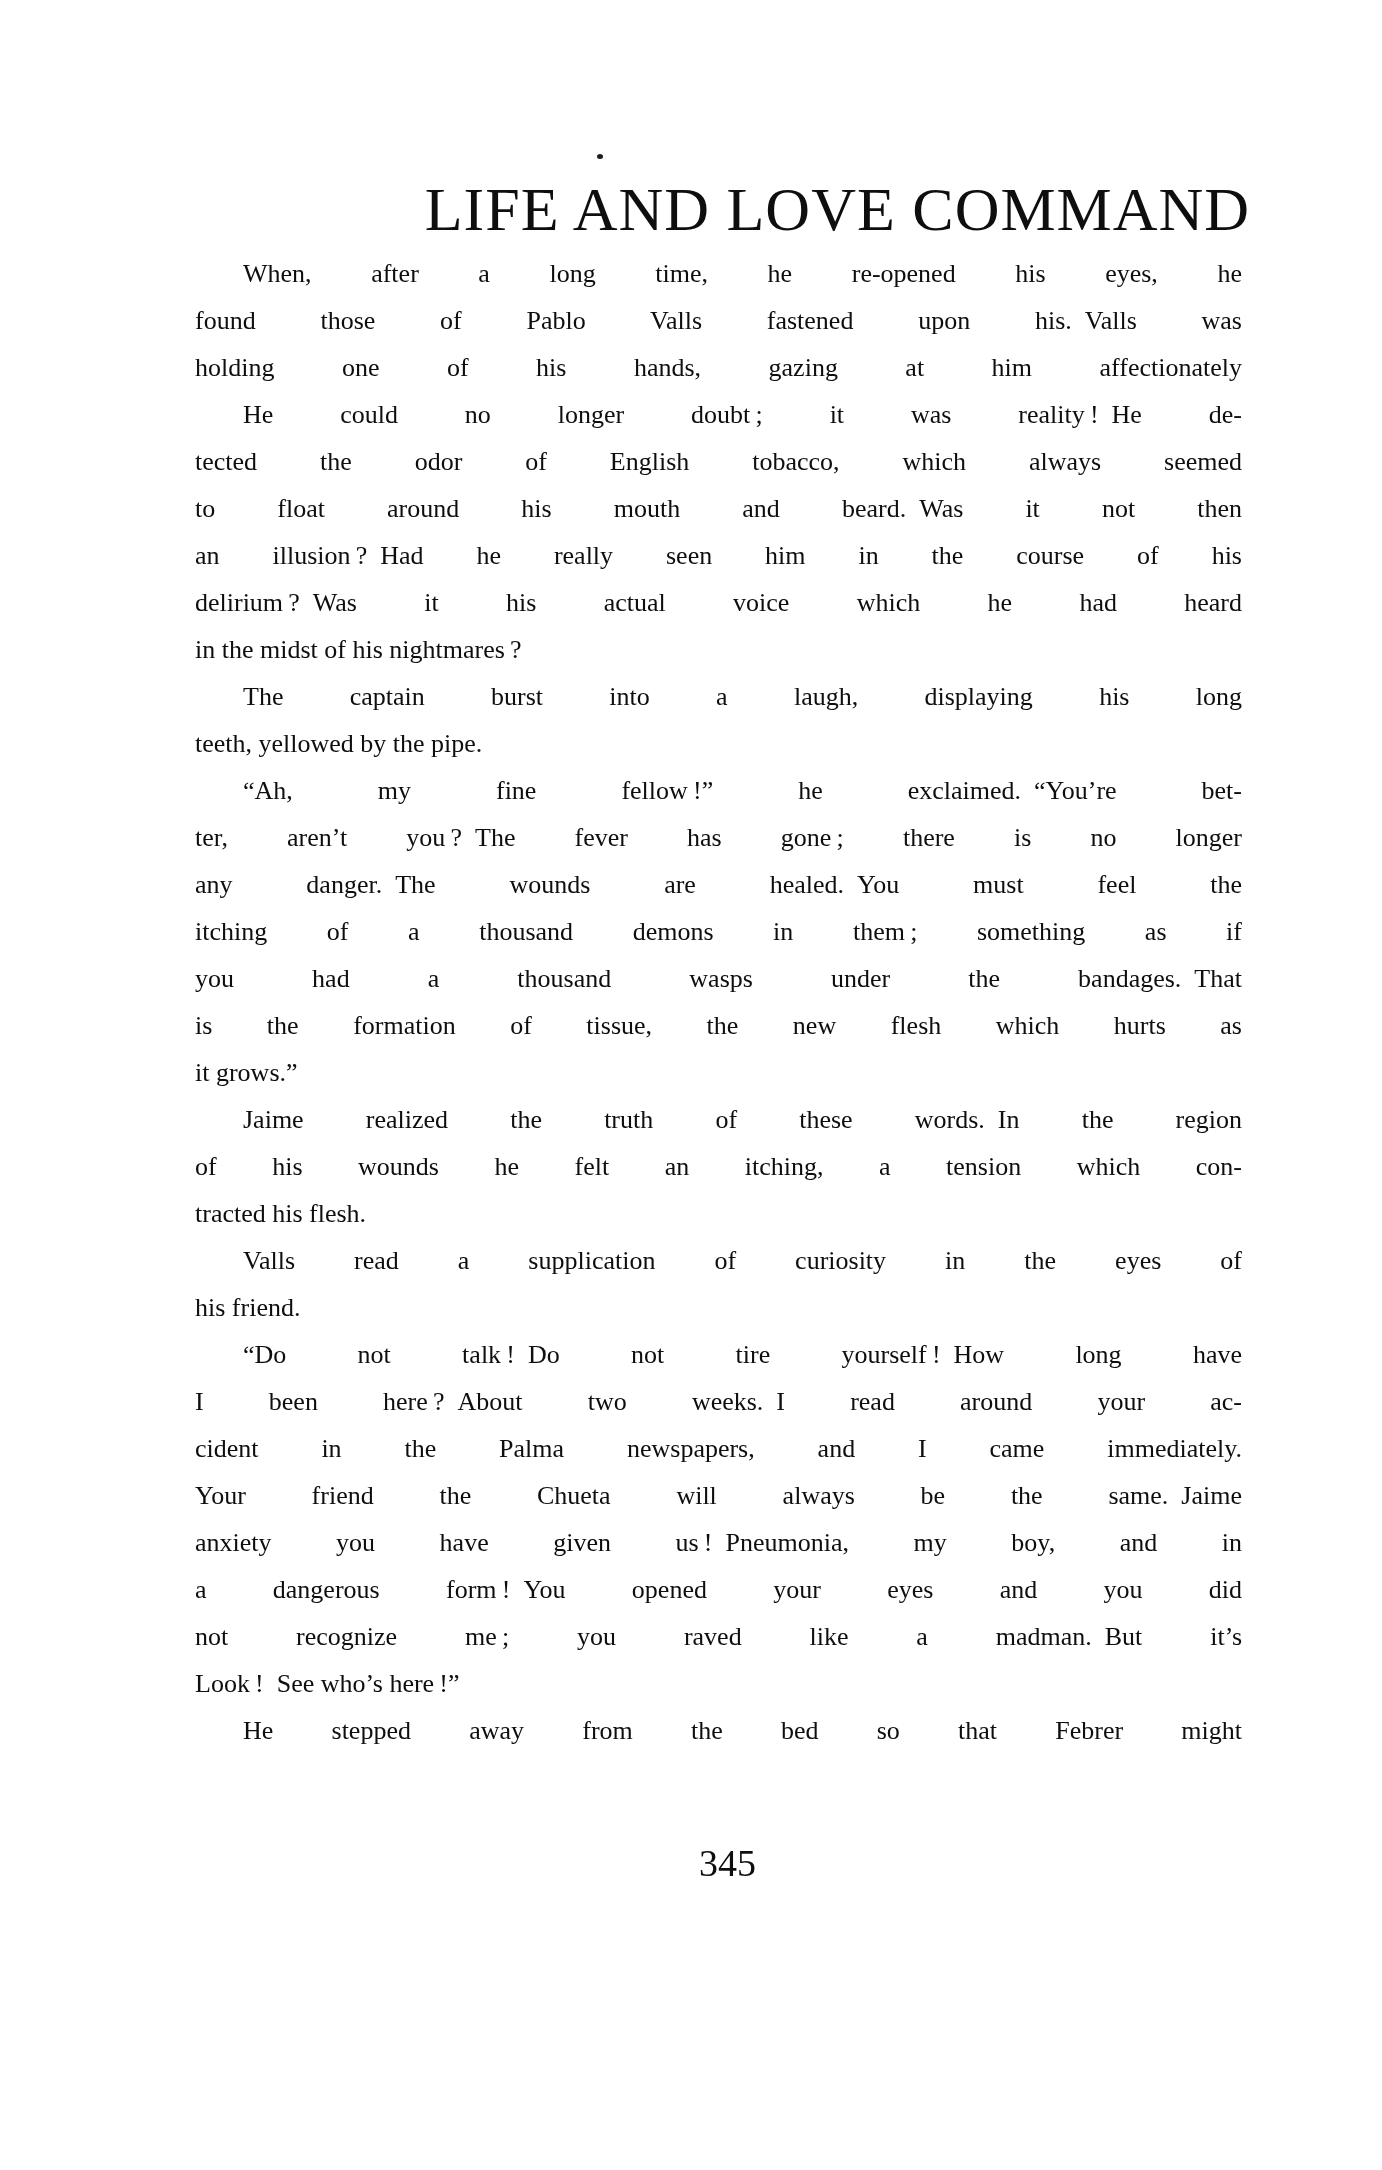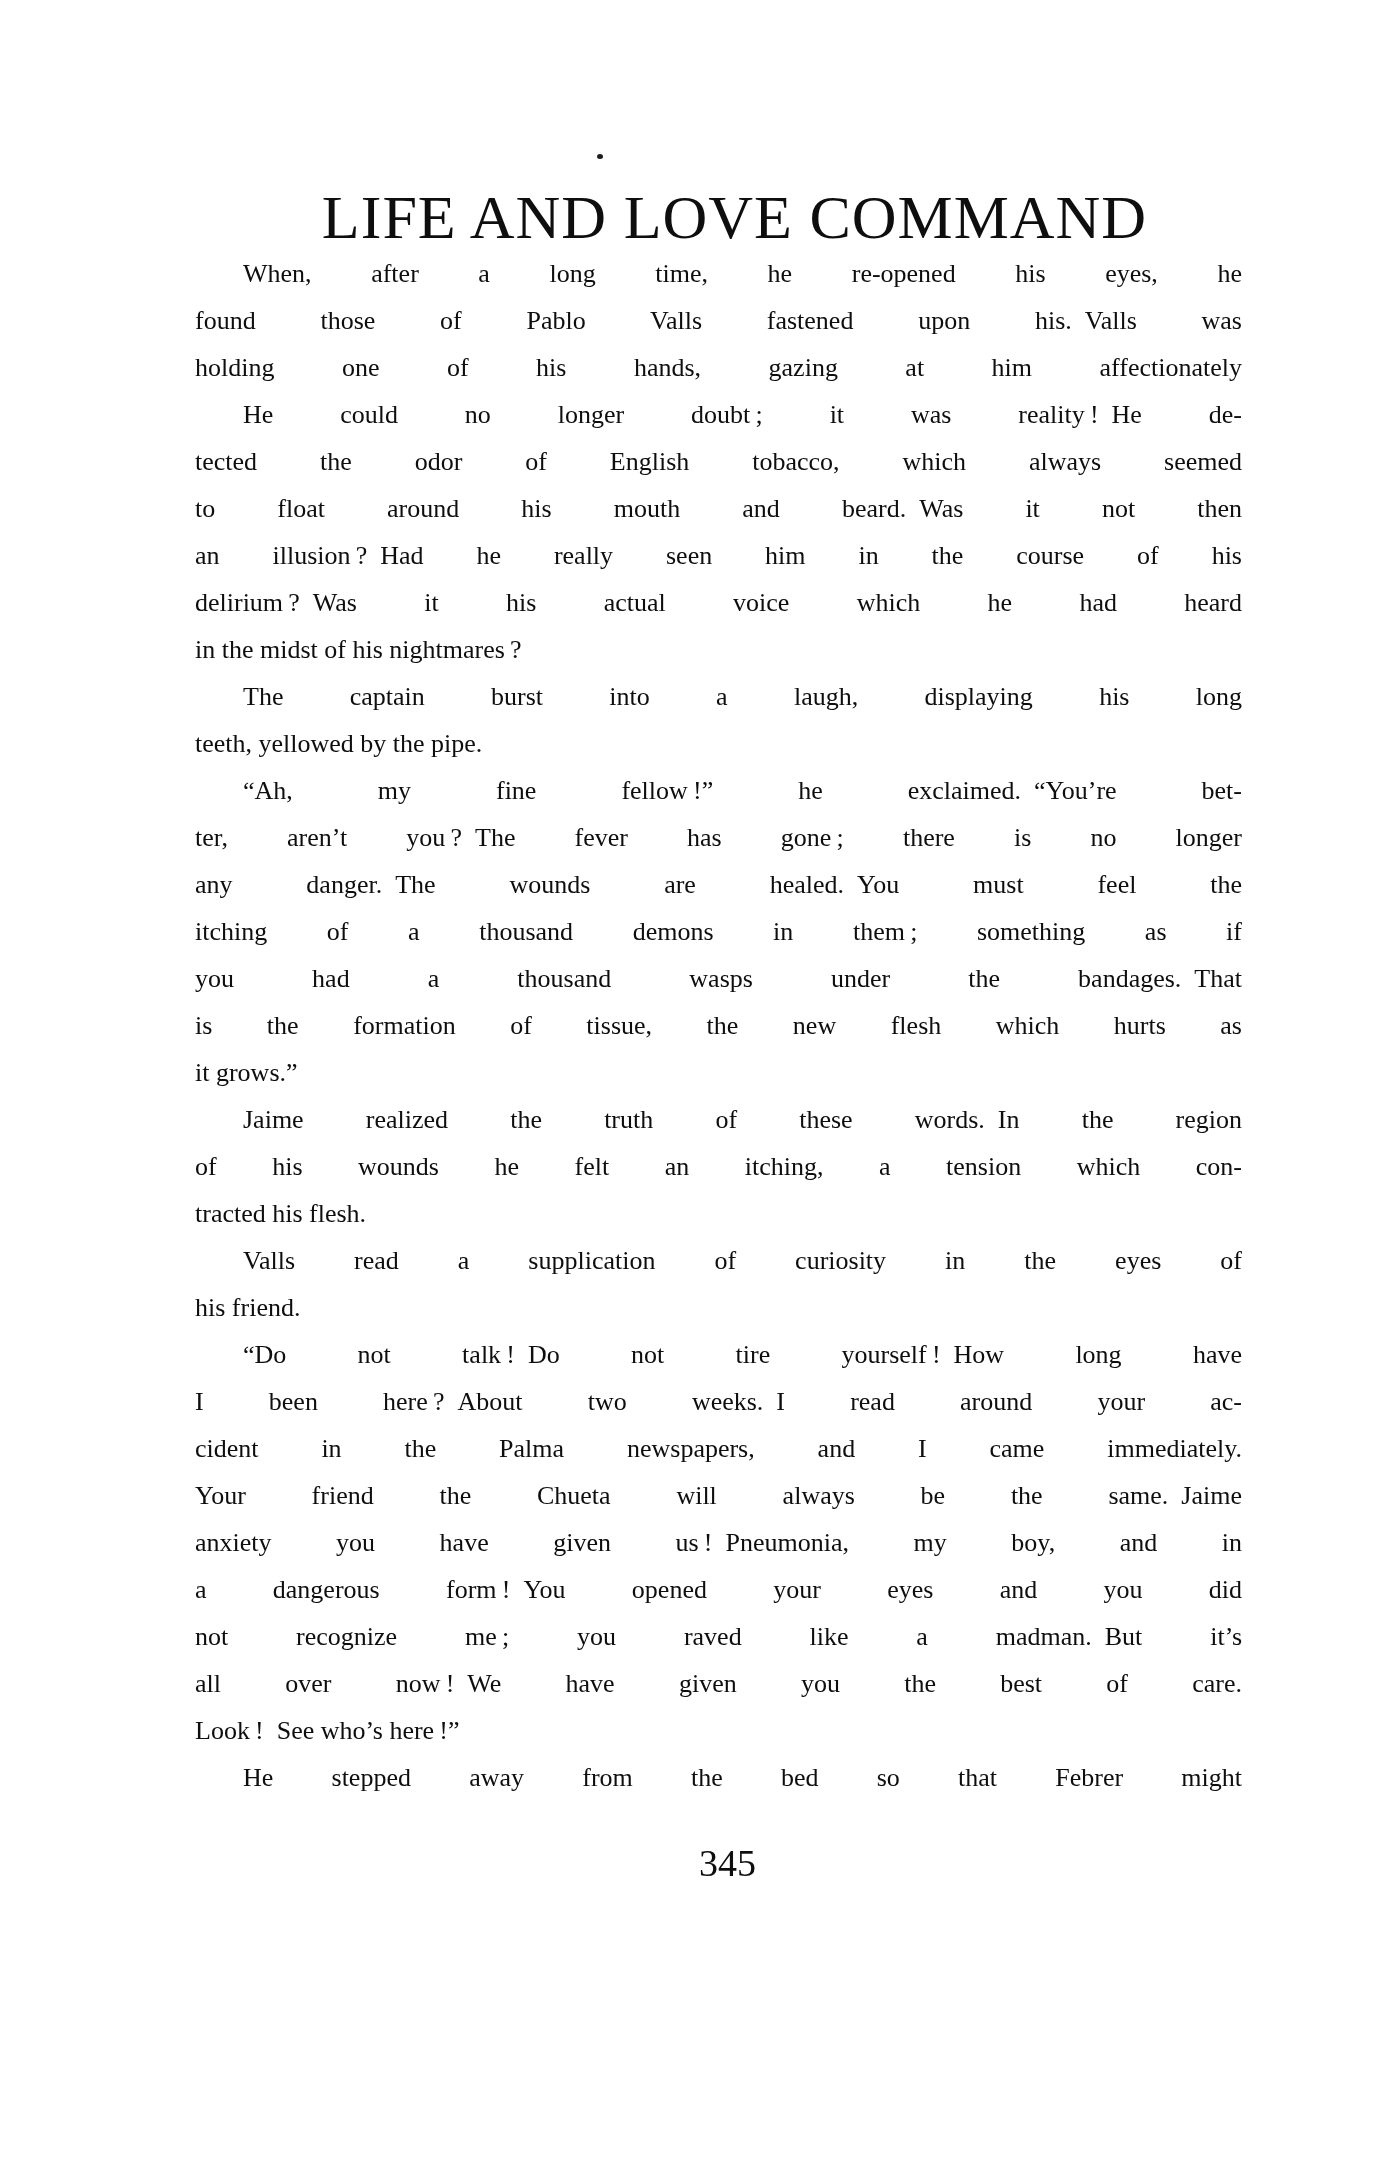--- a/index.html
+++ b/index.html
@@ -15,22 +15,22 @@
     background: var(--paper, #ffffff);
     color: var(--ink, #0e0e0e);
     font-family: "Liberation Serif", "DejaVu Serif", serif;
     overflow: hidden;
   }
   .title {
     position: absolute;
     top: 166px;
     left: 195px;
     width: 1047px;
-    margin: 16px;
-    text-align: center;
+    margin: 8px;
+    text-align: right;
     font-size: 62px;
     font-weight: normal;
     letter-spacing: 1px;
     white-space: nowrap;
   }
   .body-block {
     position: absolute;
     top: 250px;
     left: 195px;
     width: 1047px;
@@ -101,18 +101,17 @@
       <div class="line unjust">tracted his flesh.</div>
       <div class="line indent">Valls read a supplication of curiosity in the eyes of</div>
       <div class="line unjust">his friend.</div>
       <div class="line indent">“Do not talk ! Do not tire yourself ! How long have</div>
       <div class="line">I been here ? About two weeks. I read around your ac-</div>
       <div class="line">cident in the Palma newspapers, and I came immediately.</div>
       <div class="line">Your friend the Chueta will always be the same. Jaime</div>
       <div class="line">anxiety you have given us ! Pneumonia, my boy, and in</div>
       <div class="line">a dangerous form ! You opened your eyes and you did</div>
       <div class="line">not recognize me ; you raved like a madman. But it’s</div>
-      <div class="line">all over now ! We have given you the best of care.</div>
       <div class="line unjust">Look ! See who’s here !”</div>
       <div class="line indent">He stepped away from the bed so that Febrer might</div>
     </div>
   <div class="pagenum">345</div>
 </div>
 
 </body></html>

